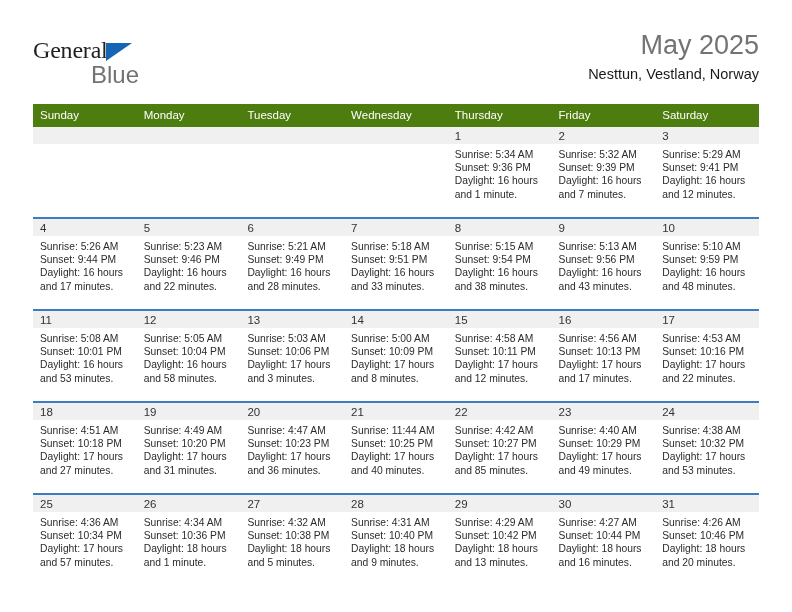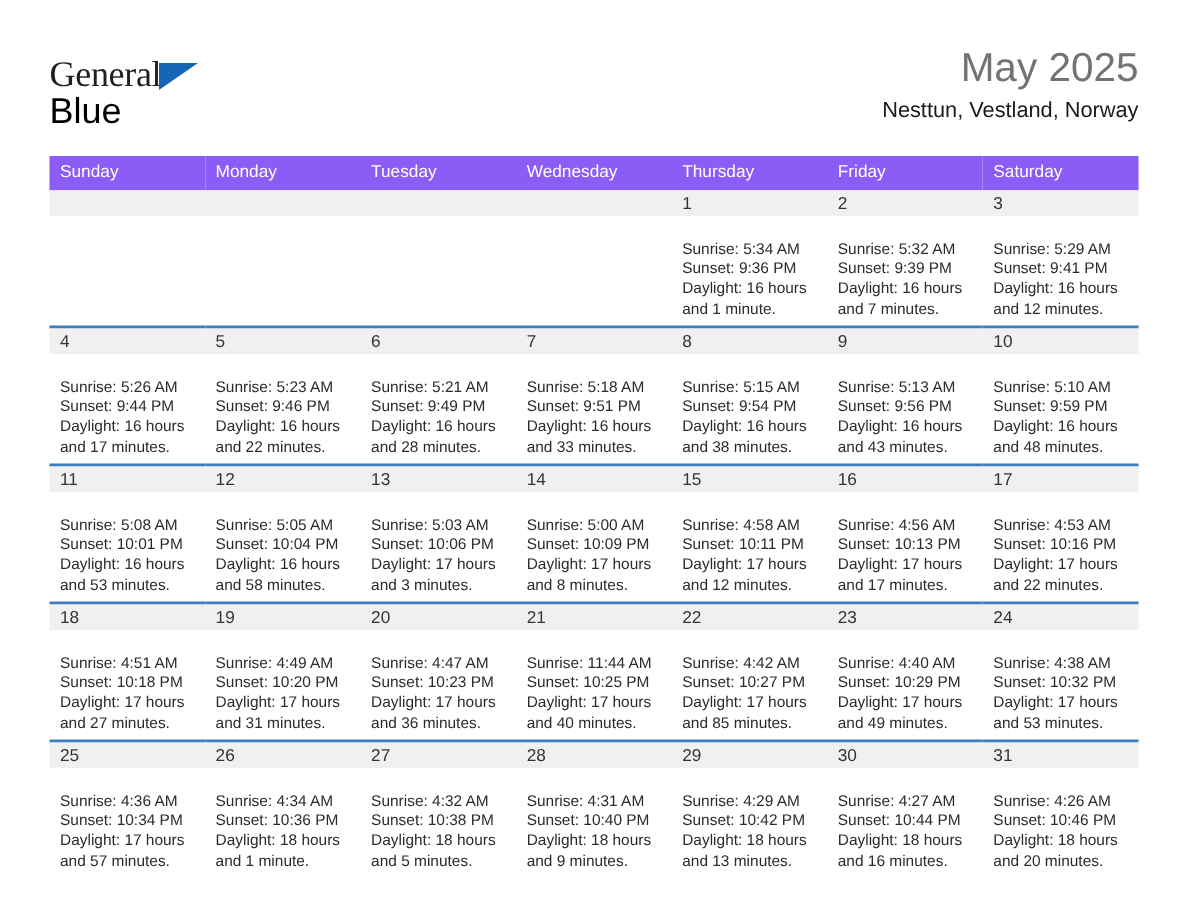--- a/index.html
+++ b/index.html
@@ -49,23 +49,24 @@
     width: 0;
     height: 0;
     border-left: 26px solid #1565b5;
     border-bottom: 18px solid transparent;
     vertical-align: -3px;
     margin-left: -2px;
   }
   .logo-blue {
     display: block;
     font-size: 24px;
-    color: #000000;
+    color: #737373;
     line-height: 1;
     margin-top: 1px;
+    margin-left: 58px;
   }
   .title-block {
     position: absolute;
     right: 0;
     top: 0;
     text-align: right;
   }
   .cal-title {
     font-size: 27px;
     color: #737373;
@@ -83,21 +84,21 @@
   
   .calendar {
     position: absolute;
     left: 33px;
     top: 104px;
     width: 726px;
     border-collapse: collapse;
     table-layout: fixed;
   }
   .calendar th {
-    background: #8b5cf6;
+    background: #4d7c0f;
     color: #ffffff;
     font-size: 11.5px;
     font-weight: normal;
     text-align: left;
     padding: 5px 0 6px 7px;
     height: 12px;
     border: none;
   }
   .calendar td {
     vertical-align: top;
@@ -124,21 +125,21 @@
     padding: 2px 0 0 7px;
     box-sizing: border-box;
     font-size: 11.5px;
     color: #333333;
     line-height: 14px;
   }
   .cell-empty .daynum-band {
     background: #f0f0f0;
   }
   .cell-body {
-    padding: 16px 7px 0 7px;
+    padding: 4px 7px 0 7px;
     font-size: 10.3px;
     line-height: 13.2px;
     color: #2b2b2b;
   }
   .cell-body div {
     white-space: nowrap;
   }
 </style>
 </head>
 <body>

